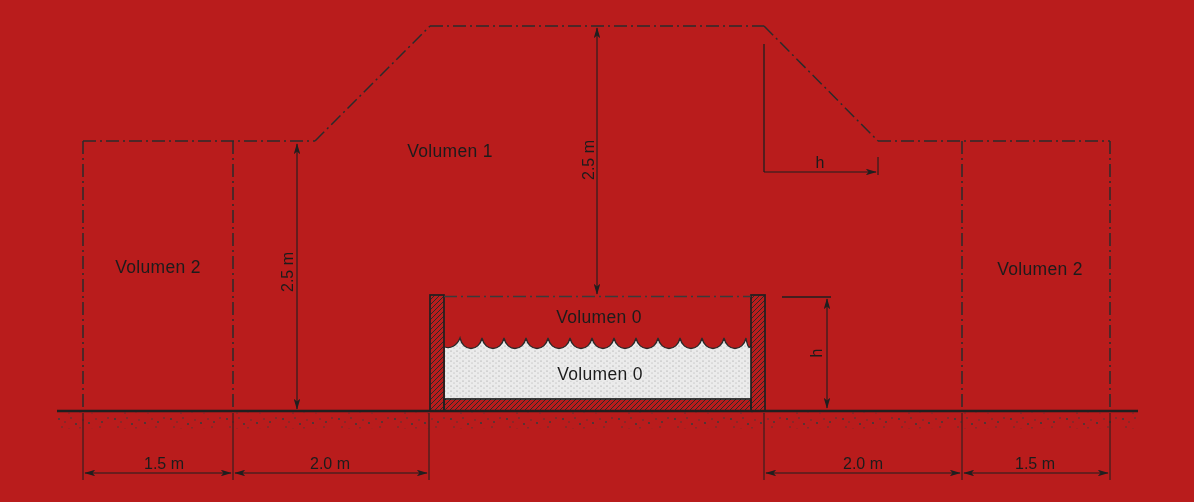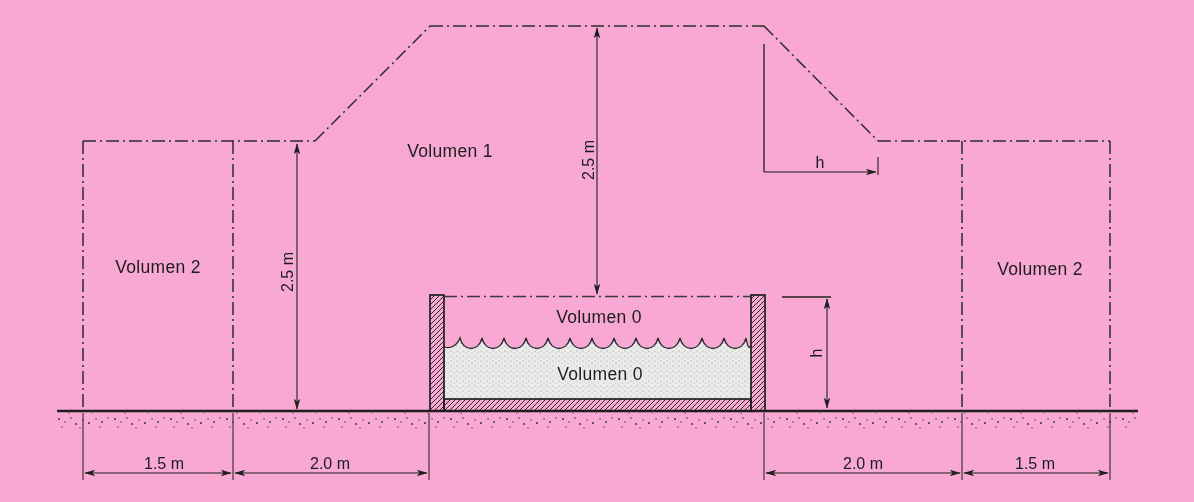--- a/index.html
+++ b/index.html
@@ -1,16 +1,16 @@
 <!DOCTYPE html>
 <html><head>
 <meta charset="utf-8">
 <style>
   html,body{margin:0;padding:0;background:#ffffff;}
-  .stage{position:relative;width:1194px;height:502px;background:#f9a8d4;overflow:hidden;}
+  .stage{position:relative;width:1194px;height:502px;background:#b91c1c;overflow:hidden;}
   svg{display:block;}
   text{font-family:"Liberation Sans","DejaVu Sans",sans-serif;fill:#1c1c1c;}
   .lbl{font-size:17.5px;letter-spacing:.3px;}
   .dim{font-size:16px;}
   .halo{paint-order:stroke;stroke:#eaeaea;stroke-width:3px;}
 </style>
 </head>
 <body>
 
 <div class="stage">

